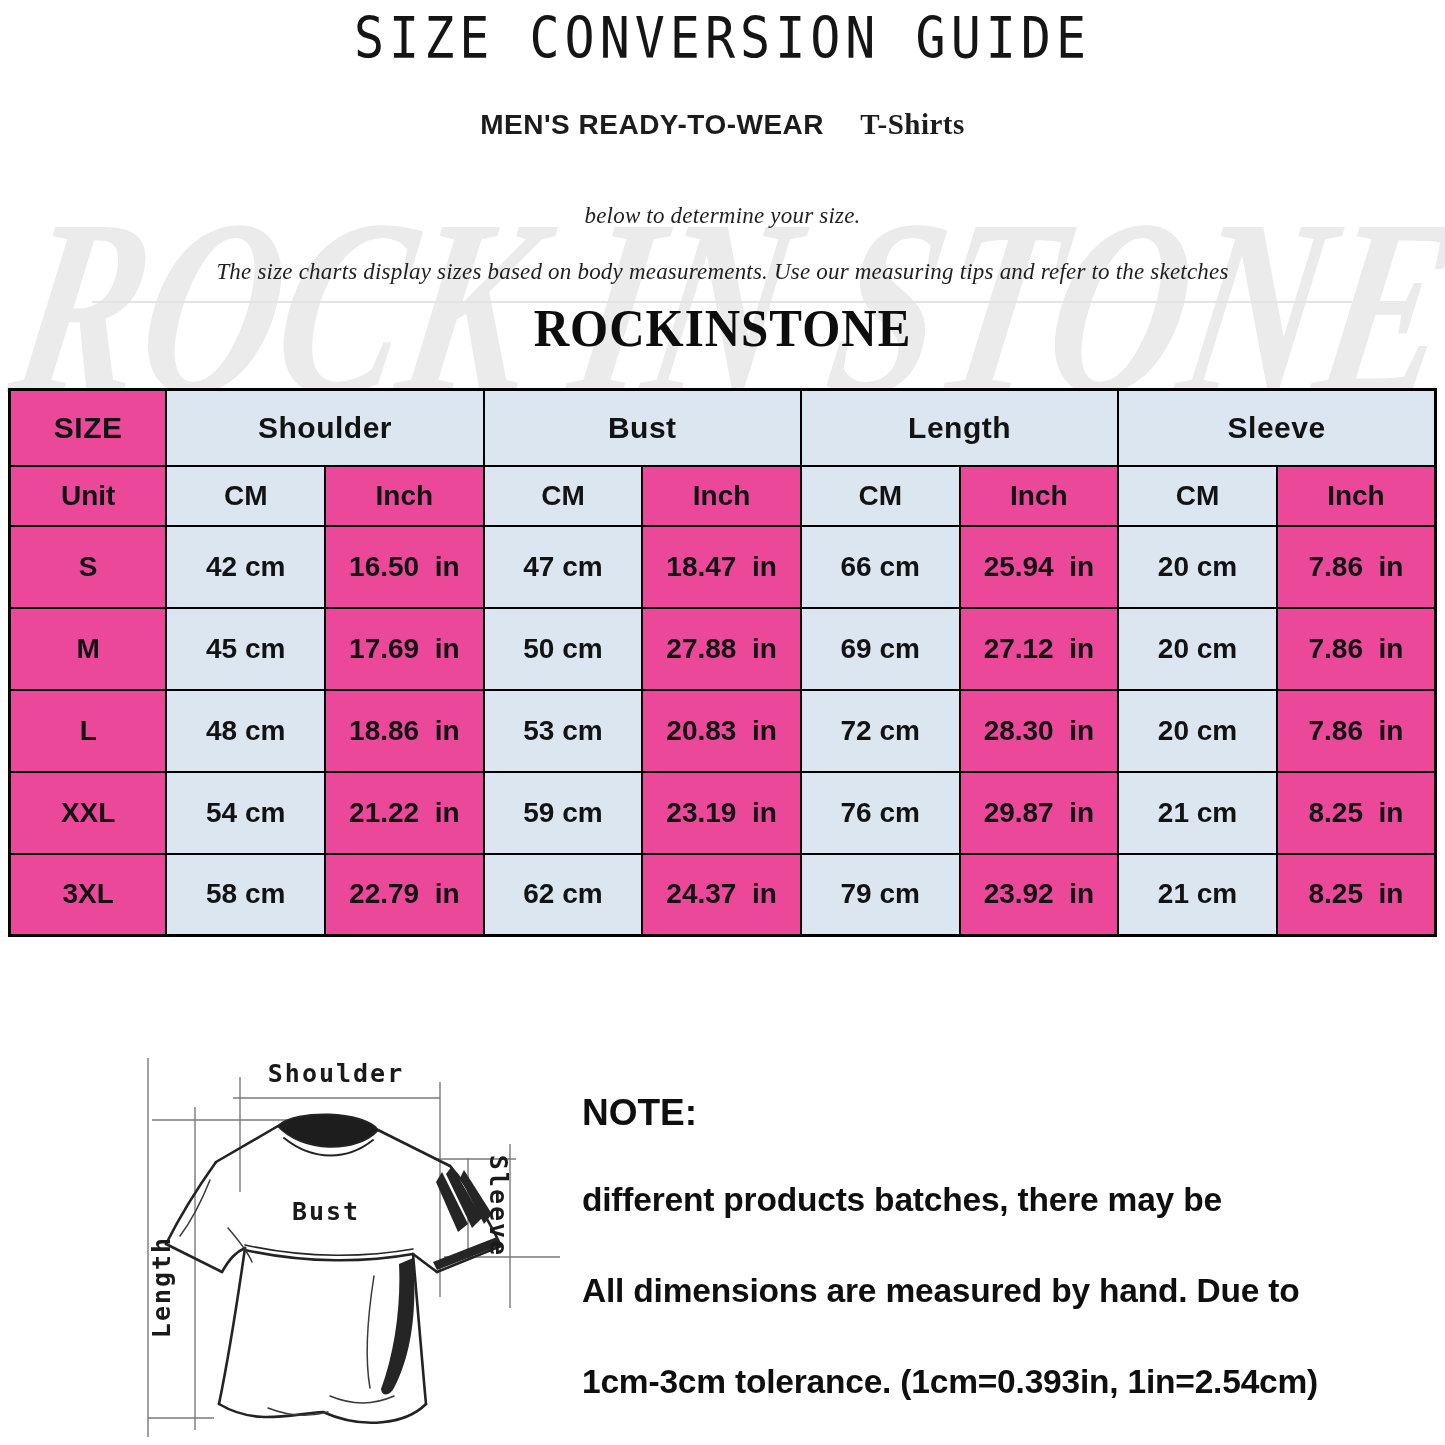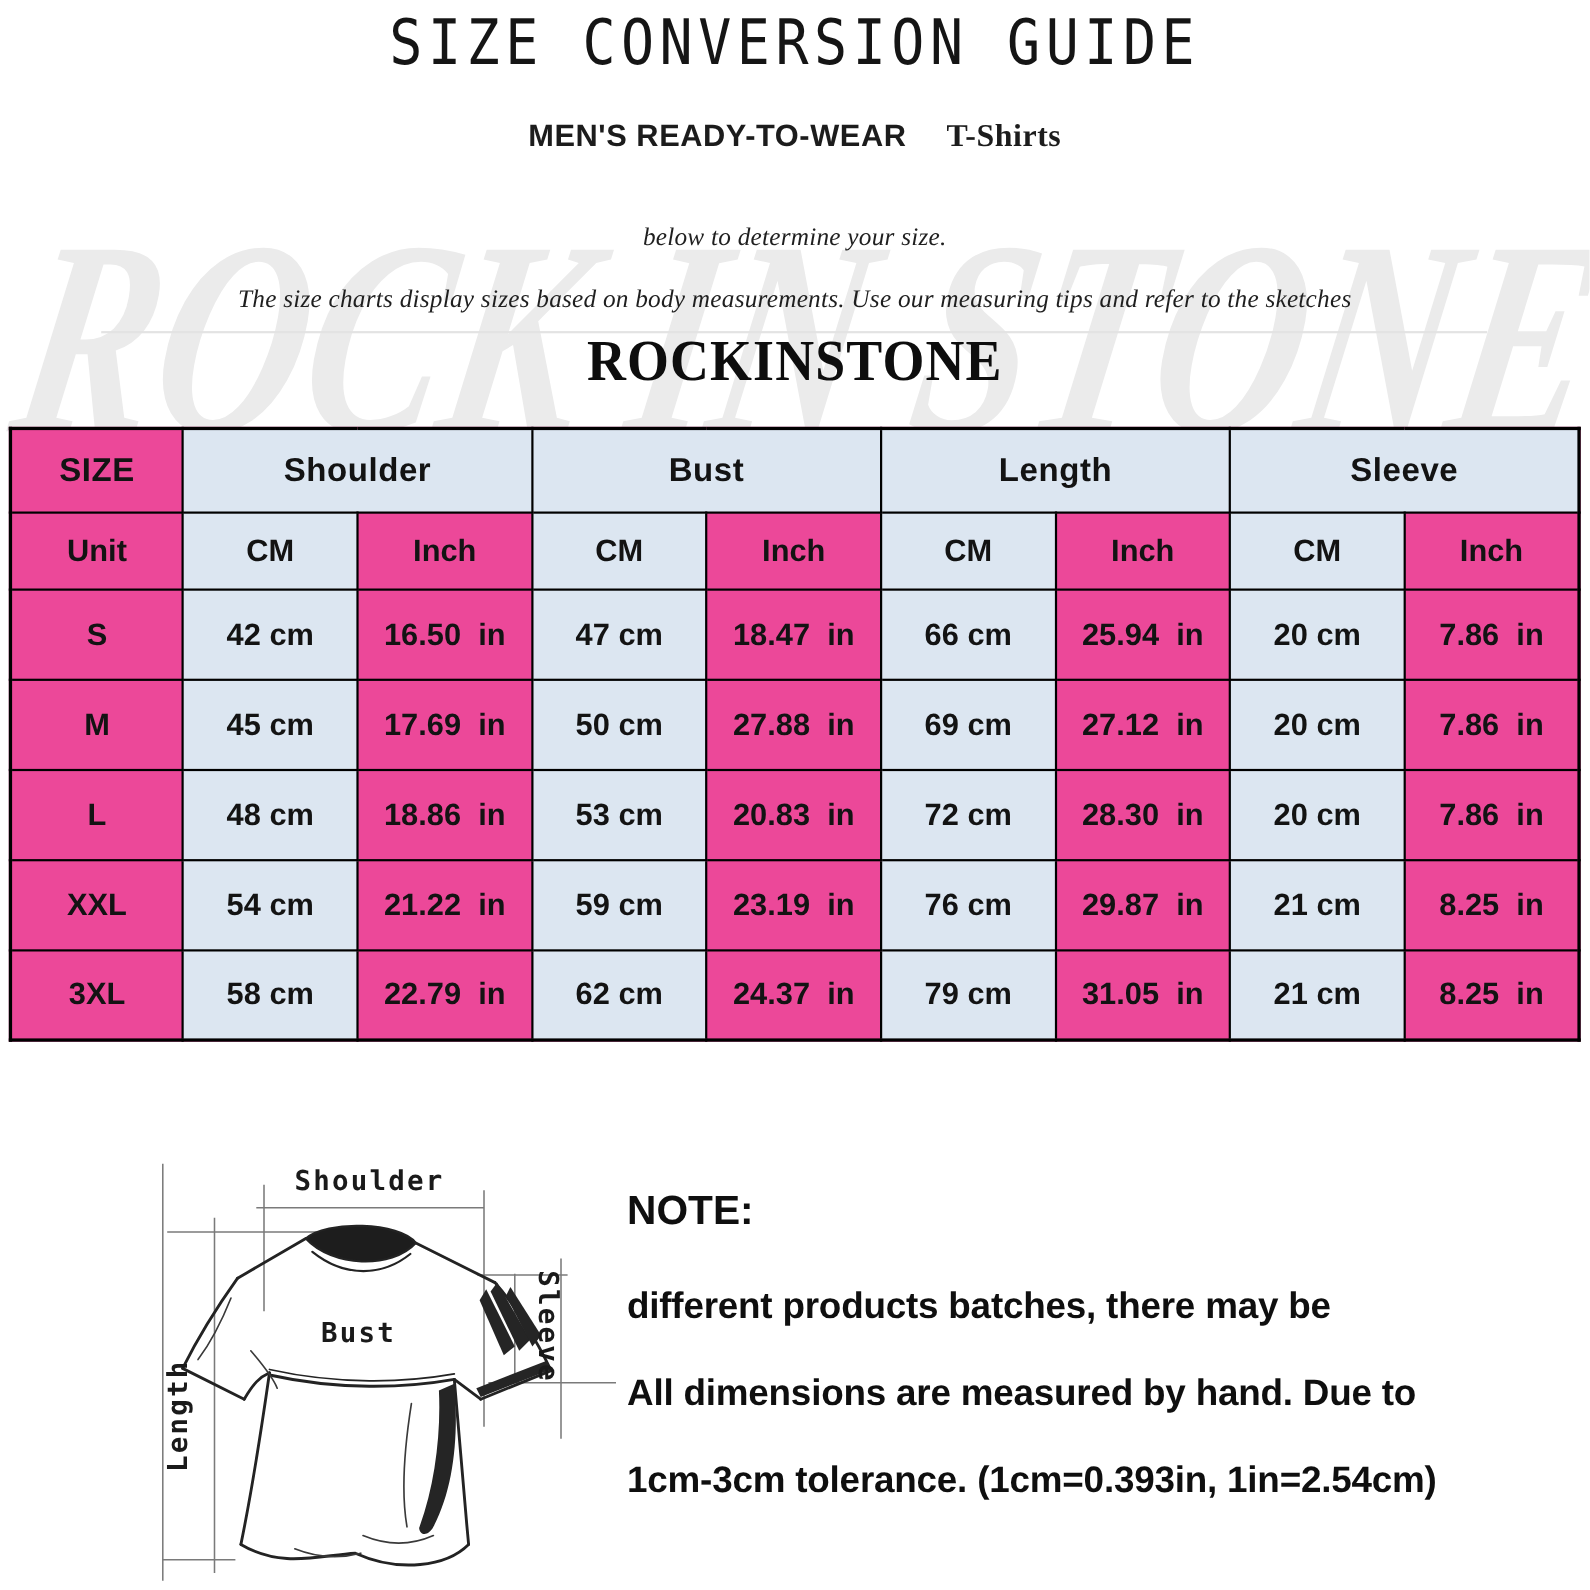--- a/index.html
+++ b/index.html
@@ -36,33 +36,33 @@
     border-collapse:collapse;table-layout:fixed;background:#ec4899;
     border:3px solid #000;
   }
   .size-table th,.size-table td{
     border:2px solid #000;text-align:center;vertical-align:middle;
     font-weight:700;color:#131313;white-space:pre;padding:0;
   }
   .size-table col.c-size{width:11.0%;}
   .size-table col.c-std{width:11.125%;}
   .row-group{height:76px;}
-  .row-unit{height:70px;margin-top:23px;}
+  .row-unit{height:60px;margin-top:23px;}
   .row-data{height:82px;}
   .size-table th{font-size:30px;letter-spacing:.5px;}
   .size-table td{font-size:28px;}
   .shade{background:#dce6f1;}
   
   .diagram{position:absolute;left:118px;top:1052px;z-index:2;}
   .dim-label{
     font-family:"DejaVu Sans Mono",monospace;font-size:25px;font-weight:600;fill:#1a1a1a;
   }
   
   .note{position:absolute;left:570px;top:1072px;width:830px;z-index:2;}
-  .note p{margin:0;font-weight:700;color:#0f0f0f;}
+  .note p{margin:12px;font-weight:700;color:#0f0f0f;}
   .note .note-head{font-size:37px;line-height:58px;margin-bottom:18px;}
   .note .note-line{font-size:33.5px;line-height:79px;letter-spacing:-0.2px;}
 </style>
 </head>
 <body>
 
 <svg class="wm-svg" viewBox="0 0 1445 1445">
   <text class="wm-text" x="790" y="392" text-anchor="middle" textLength="1430" lengthAdjust="spacingAndGlyphs" transform="skewX(-10)">ROCK IN STONE</text>
 </svg>
 
@@ -158,21 +158,21 @@
       <td class="shade">21 cm</td>
       <td>8.25  in</td>
     </tr>
     <tr class="row-data">
       <td>3XL</td>
       <td class="shade">58 cm</td>
       <td>22.79  in</td>
       <td class="shade">62 cm</td>
       <td>24.37  in</td>
       <td class="shade">79 cm</td>
-      <td>31.05  in</td>
+      <td>23.92  in</td>
       <td class="shade">21 cm</td>
       <td>8.25  in</td>
     </tr>
   </tbody>
 </table>
 
 <svg class="diagram" width="452" height="393" viewBox="0 0 452 393">
 
   <g stroke="#7a7a7a" stroke-width="1.4" fill="none">
     <path d="M30,6 V385"></path>

